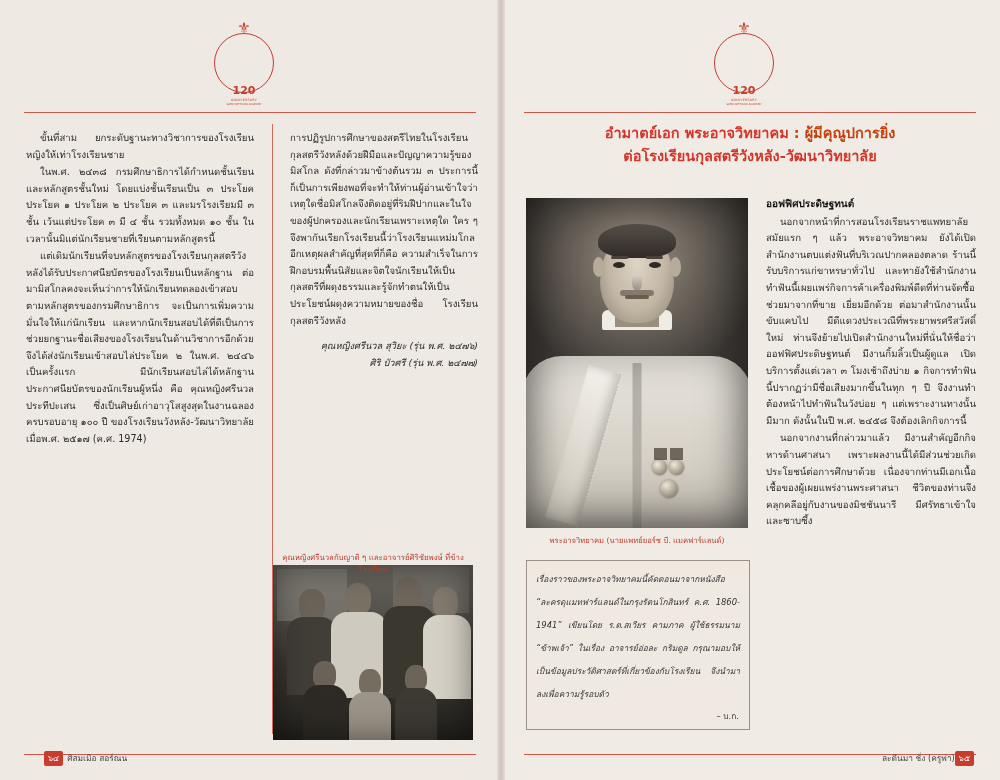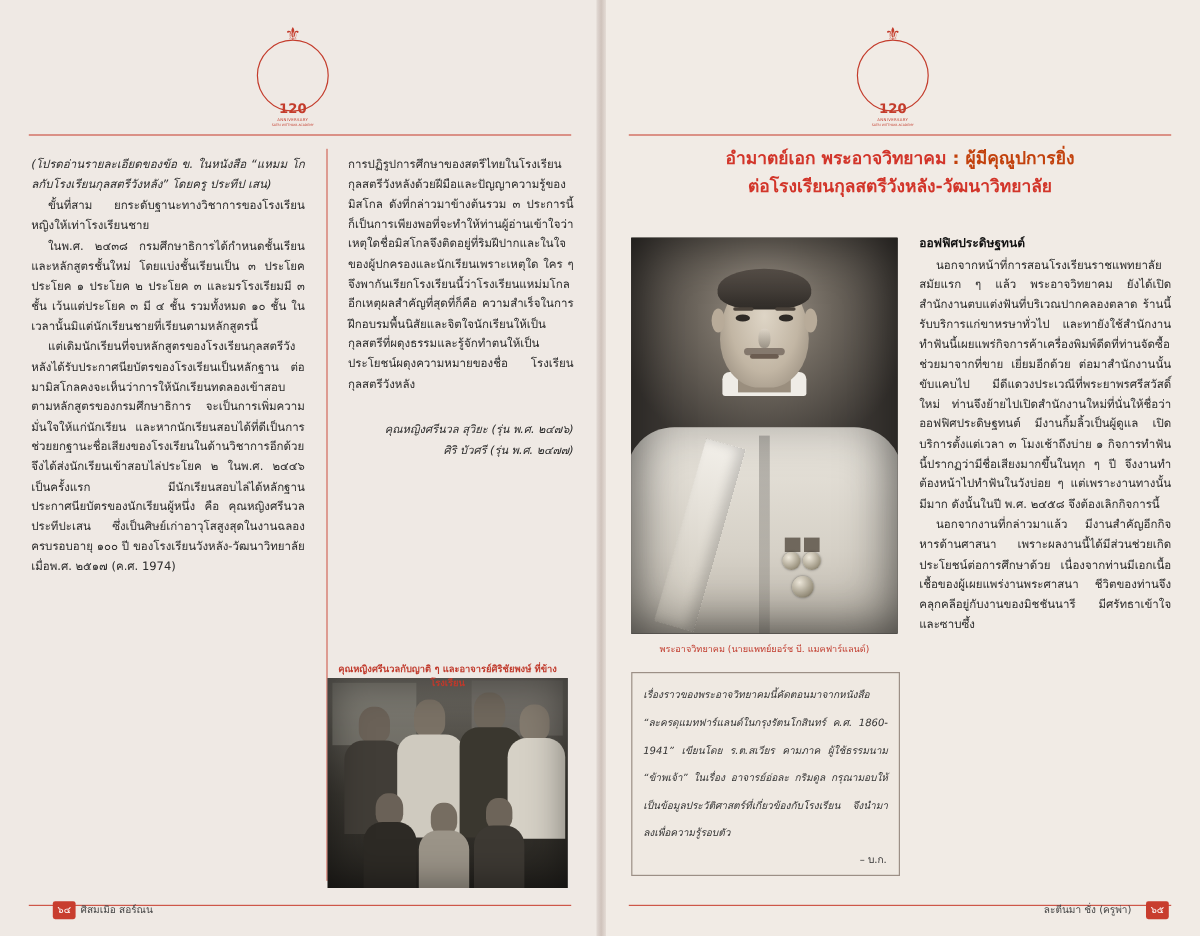--- a/index.html
+++ b/index.html
@@ -30,21 +30,21 @@
   .emblem .torch{font-size:15px;color:#c43c2c;line-height:1;margin-bottom:1px;}
   .emblem .num{font-size:11px;font-weight:bold;color:#c43c2c;line-height:1;margin-top:48px;}
   .emblem .cap{font-size:3.2px;color:#c43c2c;letter-spacing:.3px;margin-top:2px;}
   .emblem .cap2{font-size:2.6px;color:#c43c2c;margin-top:1px;}
 
   
   .col{position:absolute;color:#2b2b2b;font-size:9.6px;line-height:16.6px;
        text-align:justify;}
   .col p{margin:0 0 1px 0;text-indent:14px;}
   .col p.noind{text-indent:0;}
-  .sig{margin-top:22px;text-align:right;font-style:italic;font-size:9.3px;line-height:15px;}
+  .sig{margin-top:9px;text-align:right;font-style:italic;font-size:9.3px;line-height:15px;}
 
   
   .headline{position:absolute;color:#d2352a;font-weight:bold;
      font-size:14.5px;line-height:23px;text-align:center;}
   .headline .blk{color:#c2410c;}
 
   
   .photo-frame{position:absolute;background:#111;overflow:hidden;}
   .photo-cap{position:absolute;color:#c0392b;font-size:7.6px;text-align:center;width:100%;}
 
@@ -102,44 +102,43 @@
      font-size:8.4px;line-height:23px;color:#333;text-align:justify;font-style:italic;}
   .inset .src{position:absolute;right:10px;bottom:6px;font-size:8.4px;color:#333;}
 
   
   .subhead{font-weight:bold;color:#111;font-size:10px;}
 
   
   .folio{position:absolute;bottom:14px;font-size:8.4px;color:#444;}
   .folio .num{display:inline-block;background:#c83d2e;color:#fff;padding:1px 4px;
     border-radius:2px;font-size:8px;margin-right:4px;}
-  .folio.right .num{margin-left:12px;margin-right:0;}
-
-  .caption-red{position:absolute;color:#c0392b;font-size:7.8px;font-weight:bold;}
+  .folio.right .num{margin-left:0;margin-right:0;}
+
+  .caption-red{position:absolute;color:#c0392b;font-size:7.8px;font-weight:normal;}
 </style>
 </head>
 <body>
 
 <div class="spread">
 
   <div class="page left">
 
     <div class="emblem" style="left:214px;top:33px;">
       <div class="torch">⚜</div>
       <div class="num">120</div>
       <div class="cap">ANNIVERSARY</div>
       <div class="cap2">SATRI WITTHAYA ACADEMY</div>
     </div>
 
     <div class="hrule" style="left:24px;top:112px;width:452px;"></div>
     <div class="hrule" style="left:24px;top:754px;width:452px;"></div>
     <div class="vrule" style="left:272px;top:124px;height:610px;"></div>
 
     <div class="col" style="left:26px;top:130px;width:228px;">
-      <p class="noind" style="font-style:italic;">(โปรดอ่านรายละเอียดของข้อ ข. ในหนังสือ “แหมม โกลกับโรงเรียนกุลสตรีวังหลัง” โดยครู ประทีป เสน)</p>
       <p>ขั้นที่สาม ยกระดับฐานะทางวิชาการของโรงเรียนหญิงให้เท่าโรงเรียนชาย</p>
       <p>ในพ.ศ. ๒๔๓๘ กรมศึกษาธิการได้กำหนดชั้นเรียนและหลักสูตรชั้นใหม่ โดยแบ่งชั้นเรียนเป็น ๓ ประโยค ประโยค ๑ ประโยค ๒ ประโยค ๓ และมรโรงเรียมมี ๓ ชั้น เว้นแต่ประโยค ๓ มี ๔ ชั้น รวมทั้งหมด ๑๐ ชั้น ในเวลานั้นมิแต่นักเรียนชายที่เรียนตามหลักสูตรนี้</p>
       <p>แต่เดิมนักเรียนที่จบหลักสูตรของโรงเรียนกุลสตรีวังหลังได้รับประกาศนียบัตรของโรงเรียนเป็นหลักฐาน ต่อมามิสโกลคงจะเห็นว่าการให้นักเรียนทดลองเข้าสอบตามหลักสูตรของกรมศึกษาธิการ จะเป็นการเพิ่มความมั่นใจให้แก่นักเรียน และหากนักเรียนสอบได้ที่ดีเป็นการช่วยยกฐานะชื่อเสียงของโรงเรียนในด้านวิชาการอีกด้วย จึงได้ส่งนักเรียนเข้าสอบไล่ประโยค ๒ ในพ.ศ. ๒๔๔๖ เป็นครั้งแรก มีนักเรียนสอบไล่ได้หลักฐานประกาศนียบัตรของนักเรียนผู้หนึ่ง คือ คุณหญิงศรีนวล ประทีปะเสน ซึ่งเป็นศิษย์เก่าอาวุโสสูงสุดในงานฉลองครบรอบอายุ ๑๐๐ ปี ของโรงเรียนวังหลัง-วัฒนาวิทยาลัย เมื่อพ.ศ. ๒๕๑๗ (ค.ศ. 1974)</p>
     </div>
 
     <div class="col" style="left:290px;top:130px;width:188px;">
       <p class="noind">การปฏิรูปการศึกษาของสตรีไทยในโรงเรียนกุลสตรีวังหลังด้วยฝีมือและปัญญาความรู้ของมิสโกล ดังที่กล่าวมาข้างต้นรวม ๓ ประการนี้ ก็เป็นการเพียงพอที่จะทำให้ท่านผู้อ่านเข้าใจว่า เหตุใดชื่อมิสโกลจึงติดอยู่ที่ริมฝีปากและในใจของผู้ปกครองและนักเรียนเพราะเหตุใด ใคร ๆ จึงพากันเรียกโรงเรียนนี้ว่าโรงเรียนแหม่มโกล อีกเหตุผลสำคัญที่สุดที่ก็คือ ความสำเร็จในการฝึกอบรมพื้นนิสัยและจิตใจนักเรียนให้เป็นกุลสตรีที่ผดุงธรรมและรู้จักทำตนให้เป็นประโยชน์ผดุงความหมายของชื่อ โรงเรียนกุลสตรีวังหลัง</p>
       <div class="sig">คุณหญิงศรีนวล สุวิยะ (รุ่น พ.ศ. ๒๔๗๖)</div>
       <div class="sig" style="margin-top:2px;">ศิริ บัวศรี (รุ่น พ.ศ. ๒๔๗๗)</div>
     </div>

